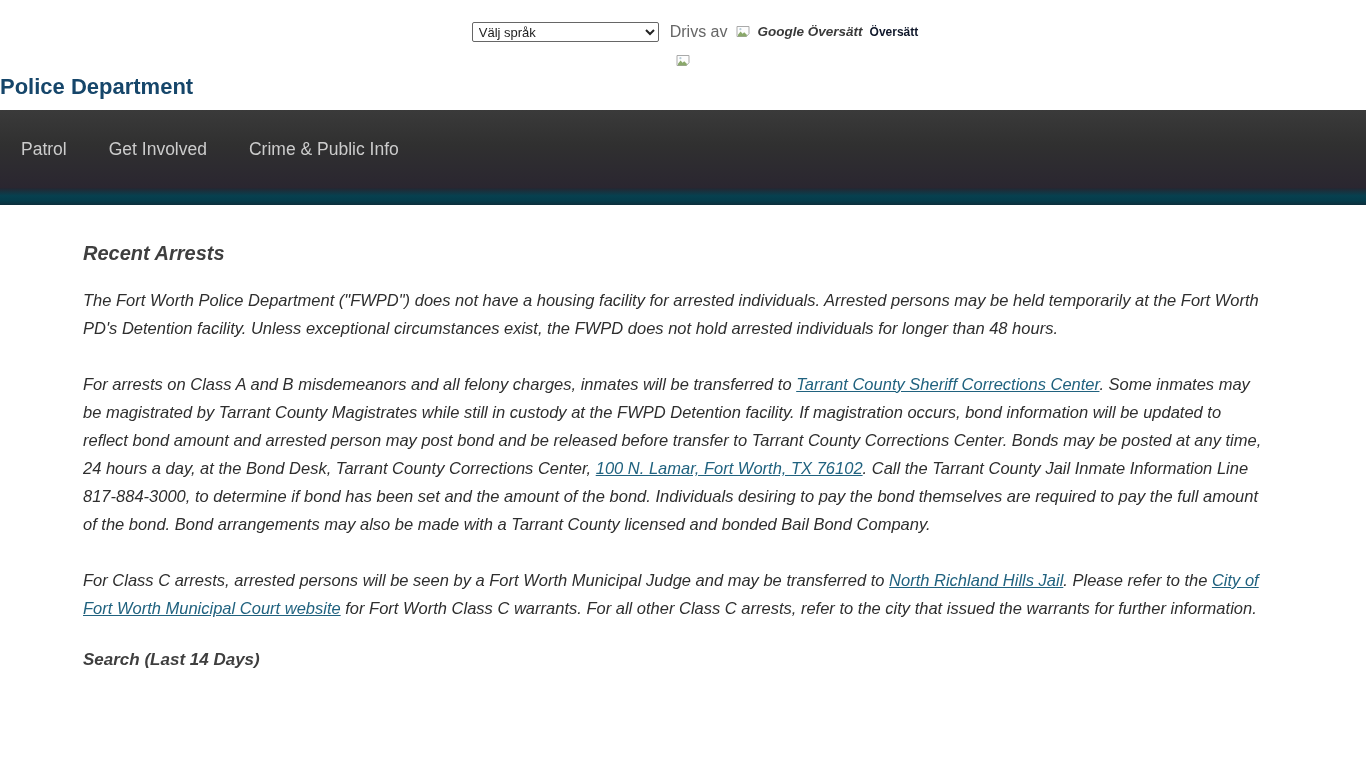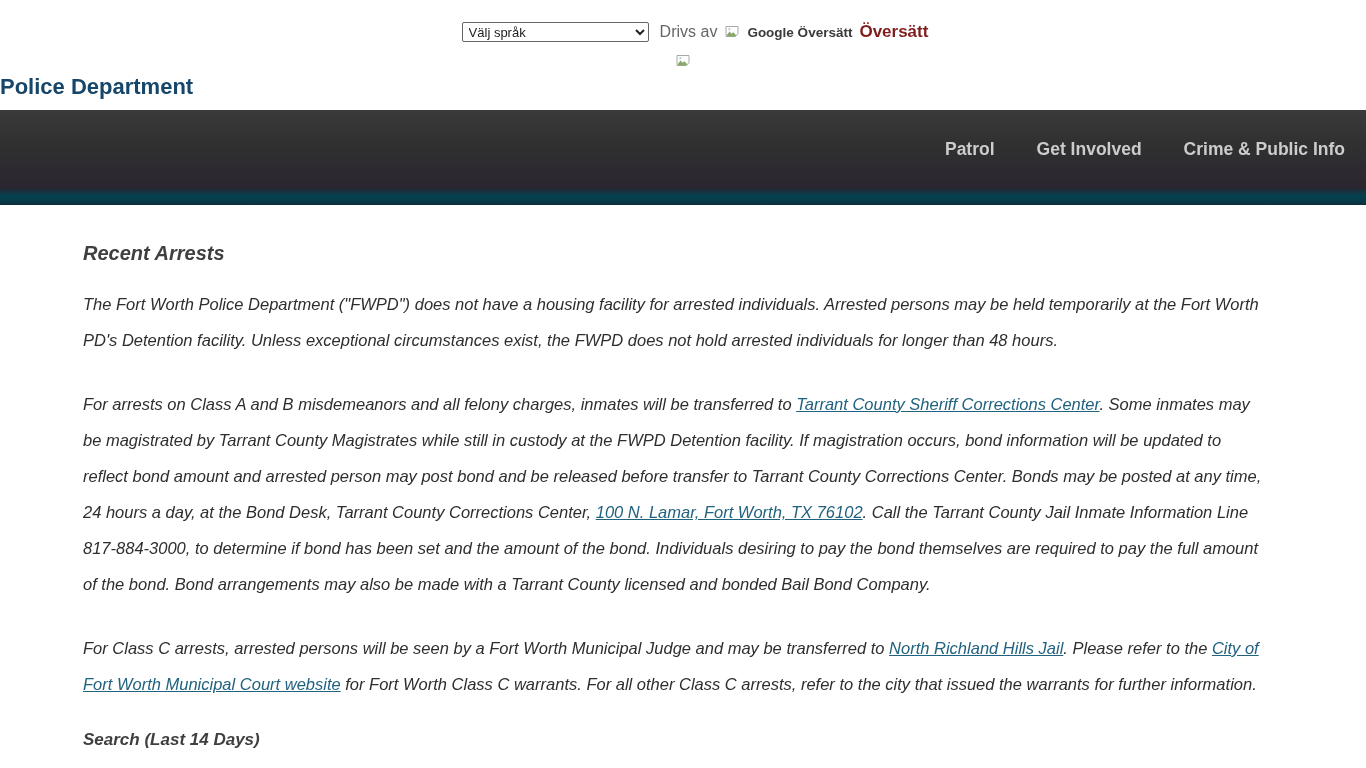--- a/index.html
+++ b/index.html
@@ -17,38 +17,38 @@
     display: flex; align-items: center; justify-content: center;
     padding-top: 22px; gap: 7px; padding-left: 24px;
   }
   .lang-select {
     width: 187px; height: 20px;
     font-size: 13px; font-family: "Liberation Sans", sans-serif;
     color: #222; border: 1px solid #666; border-radius: 2px;
     background: #fff; padding: 0 2px;
   }
   .powered-by { font-size: 16px; color: #666; margin-left: 4px; }
-  .goog-brand { display: inline-flex; align-items: flex-end; gap: 7px; }
+  .goog-brand { display: inline-flex; align-items: flex-start; gap: 7px; font-style: italic; }
   .brand-text { font-size: 13.5px; font-weight: bold; color: #3a3a3a; }
-  .goog-translate-label { font-size: 17px; font-weight: bold; color: #7f1d1d; }
+  .goog-translate-label { font-size: 12px; font-weight: bold; color: #0f172a; }
   .broken-img { display: inline-flex; align-items: center; justify-content: center; }
   .logo-row { display: flex; justify-content: center; margin-top: 11px; height: 16px; }
   .site-title {
     text-align: left;
     font-size: 22px; font-weight: bold;
     color: var(--title-color, #16466a);
     margin-top: 5px;
     cursor: pointer;
   }
 
   
   .main-nav {
     height: 78px; flex: 0 0 auto;
     background: linear-gradient(180deg, #3a3a3a 0%, #303030 45%, #2a2630 100%);
-    display: flex; align-items: center; justify-content: flex-end; font-weight: bold;
+    display: flex; align-items: center; justify-content: flex-start;
   }
   .nav-item {
     color: var(--nav-text-color, #cccccc);
     font-size: 17.5px;
     padding: 10px 21px;
     cursor: pointer;
     white-space: nowrap;
   }
   .nav-accent {
     height: 17px; flex: 0 0 auto;
@@ -56,21 +56,21 @@
   }
 
   
   .content { padding: 0 92px 0 83px; font-style: italic; }
   .page-title {
     font-size: 20px; font-weight: bold;
     color: var(--heading-color, #3f3f3f);
     margin: 37px 0 21px 0;
   }
   .content p {
-    font-size: 16.5px; line-height: 36px;
+    font-size: 16.5px; line-height: 28px;
     color: var(--body-text-color, #2e2e2e);
     margin: 0 6px 28px 0;
   }
   .content-link {
     color: var(--link-color, #20627f);
     text-decoration: underline;
     cursor: pointer;
   }
   .search-heading {
     font-size: 17px; font-weight: bold;

